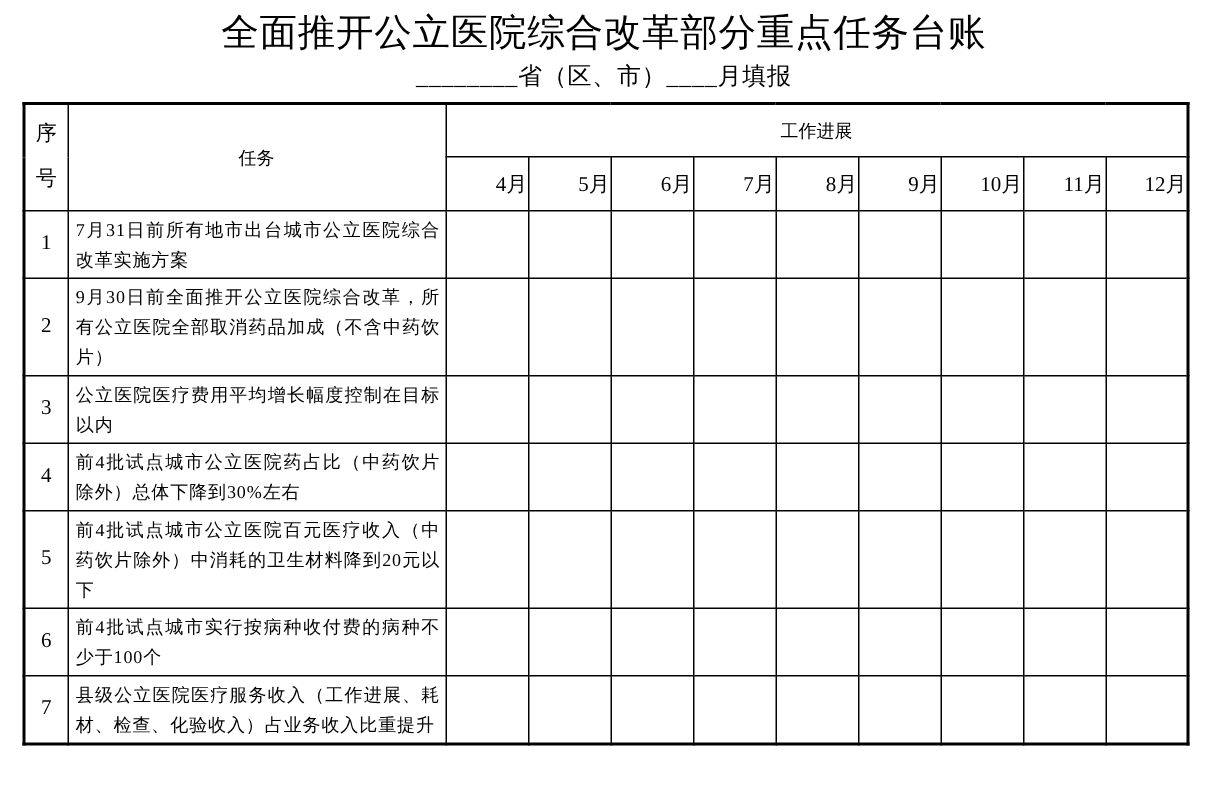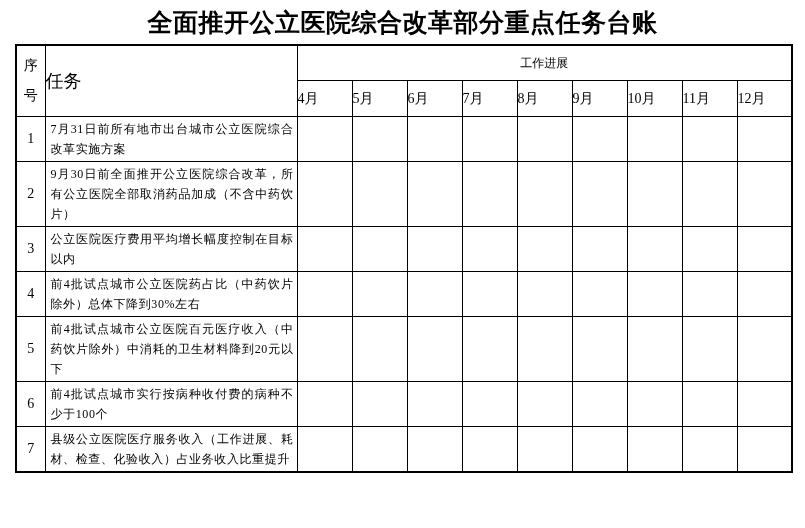--- a/index.html
+++ b/index.html
@@ -14,21 +14,21 @@
   }
   .page {
     width: 805px;
     height: 528px;
     position: relative;
   }
   .title {
     margin: 8px 0 0 0;
     text-align: center;
     font-size: 25px;
-    font-weight: bold;
+    font-weight: normal;
     letter-spacing: 0.5px;
     line-height: 30px;
   }
   .subtitle {
     margin-top: 4px;
     text-align: center;
     font-size: 16px;
     letter-spacing: 0.5px;
     line-height: 20px;
   }
@@ -46,34 +46,34 @@
   }
   .seq-h {
     font-size: 14px;
     text-align: center;
     vertical-align: middle;
     word-break: break-all;
     line-height: 30px;
     margin-left: 31px;
   }
   .task-h {
-    font-size: 18px;
-    text-align: left;
+    font-size: 12px;
+    text-align: center;
     vertical-align: middle;
   }
   .prog-h {
     height: 34px;
     font-size: 12px;
     text-align: center;
     vertical-align: middle;
   }
   .month-h {
     height: 35px;
     font-size: 14px;
-    text-align: left;
+    text-align: right;
     vertical-align: middle;
   }
   td.seq {
     font-size: 14px;
     text-align: center;
     vertical-align: middle;
   }
   td.task {
     font-size: 12px;
     line-height: 20px;
@@ -85,20 +85,21 @@
   }
   td.cell {
     height: auto;
   }
 </style>
 </head>
 <body>
 
 <div class="page">
   <h1 class="title">全面推开公立医院综合改革部分重点任务台账</h1>
+  <div class="subtitle">________省（区、市）____月填报</div>
 
   <table class="ledger">
     <colgroup>
       <col style="width:29px">
       <col style="width:252px">
       <col style="width:55px">
         <col style="width:55px">
         <col style="width:55px">
       <col style="width:55px">
         <col style="width:55px">

